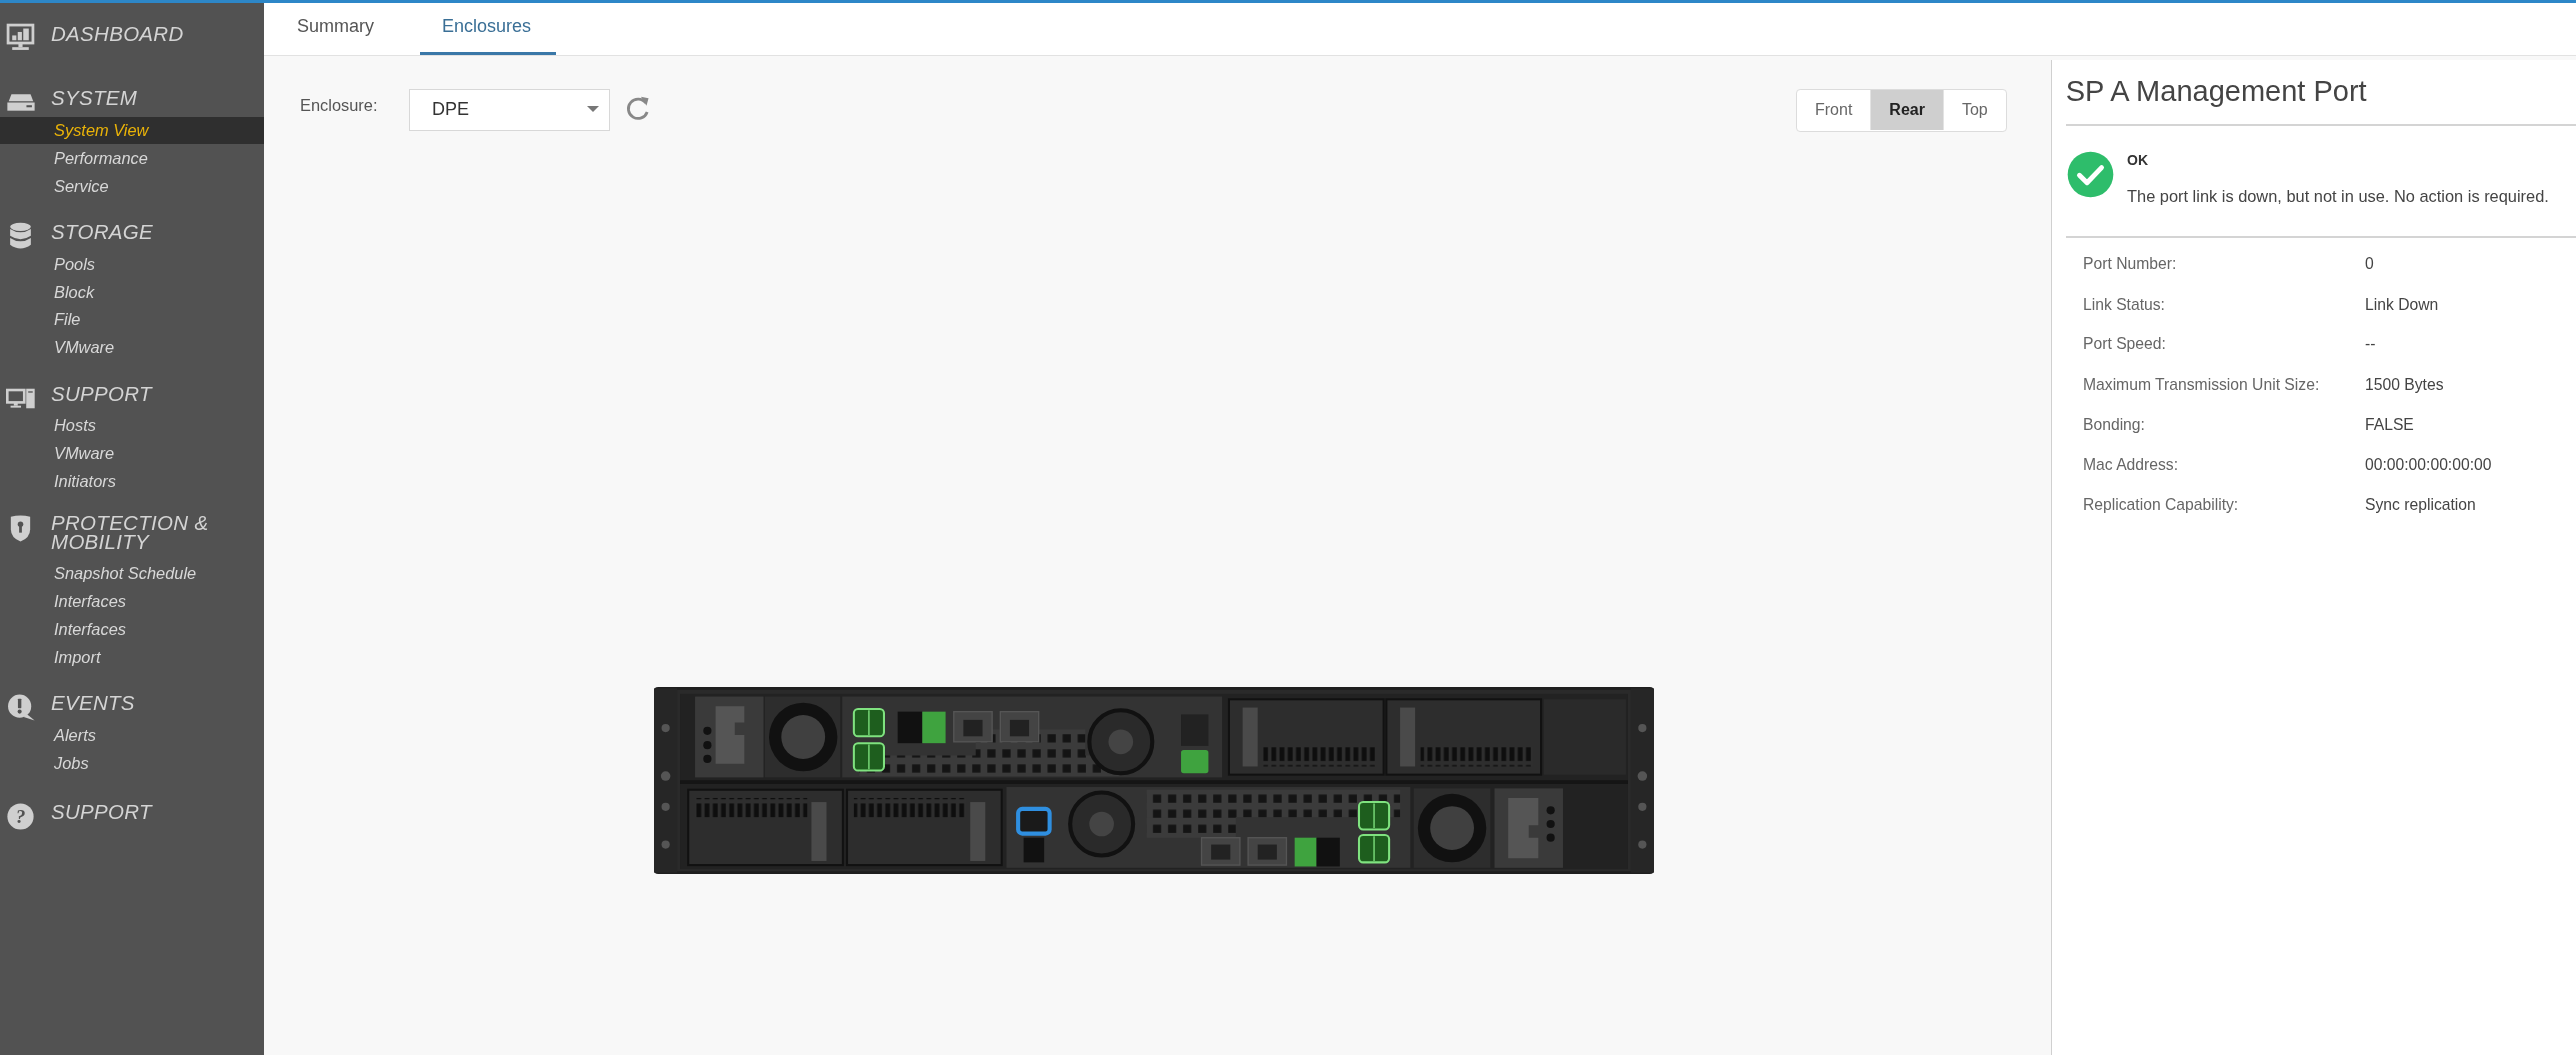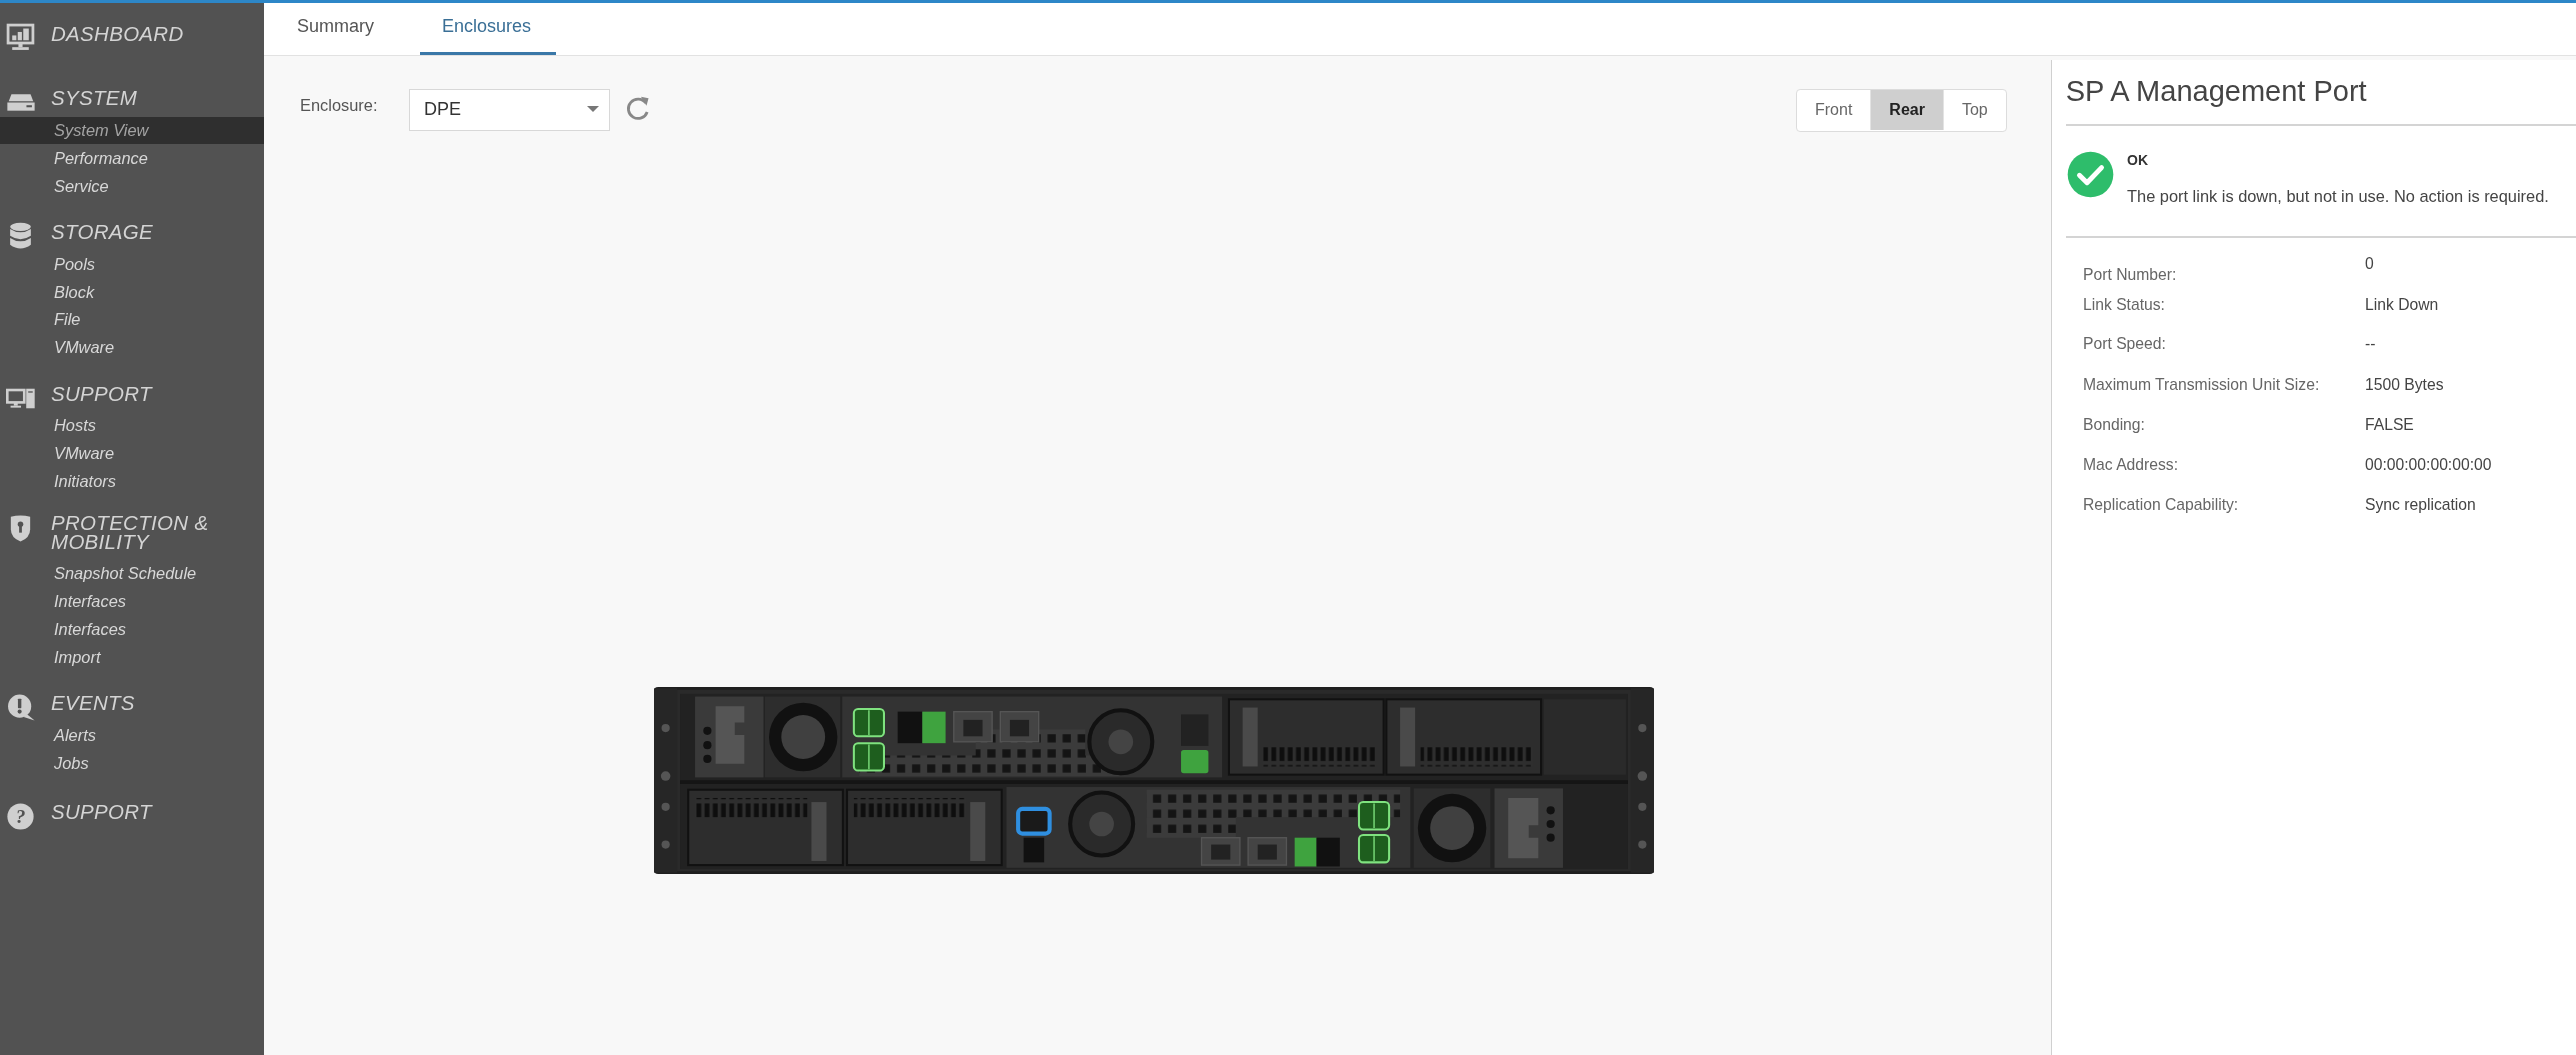--- a/index.html
+++ b/index.html
@@ -6,31 +6,31 @@
   html, body { width: 2576px; height: 1056px; overflow: hidden; background: #f8f8f8; font-family: "Liberation Sans", sans-serif; }
   .topline { position: absolute; left: 0; top: 0; width: 2576px; height: 3.4px; background: #2d87c8; z-index: 5; }
 
   
   .sidebar { position: absolute; left: 0; top: 0; width: 264px; height: 1056px; background: #525252; color: #d8d8d8; font-style: italic; }
   .nav-section { position: absolute; left: 0; width: 264px; }
   .nav-head { display: flex; align-items: flex-start; height: 34px; }
   .nav-head .ico { position: absolute; left: 5.5px; width: 30px; height: 30px; display: flex; align-items: center; justify-content: center; }
   .nav-head .lbl { position: absolute; left: 51px; font-size: 20.5px; color: #d4d4d4; letter-spacing: 0.3px; line-height: 22px; }
   .nav-item { position: absolute; left: 0; width: 264px; height: 27px; font-size: 16.4px; line-height: 27px; padding-left: 54px; color: #d8d8d8; cursor: pointer; }
-  .nav-item.active { background: #2f2f2f; color: #a3a3a3; }
+  .nav-item.active { background: #2f2f2f; color: #eab308; }
 
   
   .tabbar { position: absolute; left: 264px; top: 1px; width: 2312px; height: 55px; background: #ffffff; border-bottom: 1.4px solid #e2e2e2; }
   .tab { position: absolute; top: 15px; font-size: 18px; color: #555; cursor: pointer; }
   .tab.active { color: #3a6f96; }
   .tab-underline { position: absolute; left: 156px; top: 51px; width: 136px; height: 2.7px; background: #3a78a8; }
 
   .main { position: absolute; left: 264px; top: 60px; width: 1788px; height: 996px; background: #f8f8f8; }
   .encl-label { position: absolute; left: 36px; top: 36px; font-size: 16.4px; color: #555; }
-  .encl-select { position: absolute; left: 145px; top: 29px; width: 201px; height: 42px; background: #fff; border: 1.4px solid #d8d8d8; font-size: 18px; line-height: 39px; padding-left: 14px; color: #333; cursor: pointer; }
+  .encl-select { position: absolute; left: 145px; top: 29px; width: 201px; height: 42px; background: #fff; border: 1.4px solid #d8d8d8; font-size: 18px; line-height: 39px; padding-left: 22px; color: #333; cursor: pointer; }
   .encl-select .caret { position: absolute; right: 9.6px; top: 16.4px; width: 0; height: 0; border-left: 6.2px solid transparent; border-right: 6.2px solid transparent; border-top: 6.8px solid #777; }
   .refresh { position: absolute; left: 359px; top: 34px; width: 29px; height: 29px; cursor: pointer; }
 
   .viewgroup { position: absolute; left: 1532px; top: 29px; height: 43px; display: flex; border: 1.4px solid #dcdcdc; border-radius: 4.1px; overflow: hidden; background: #fff; }
   .viewbtn { height: 40px; line-height: 40px; font-size: 16px; color: #666; padding: 0 18px; cursor: pointer; border-right: 1.4px solid #e3e3e3; }
   .viewbtn:last-child { border-right: none; }
   .viewbtn.active { background: #cfcfcf; color: #222; font-weight: bold; }
 
   .enclosure { position: absolute; left: 390px; top: 627px; width: 1000px; height: 187px; }
 
@@ -320,21 +320,21 @@
   <span class="ok-icon">
     <svg width="47" height="47" viewBox="0 0 68 68">
       <circle cx="34" cy="34" r="33" fill="#2ebd6b"></circle>
       <path d="M18 35 L29 46 L50 24" fill="none" stroke="#fff" stroke-width="7" stroke-linecap="round" stroke-linejoin="round"></path>
     </svg>
   </span>
   <div class="ok-title">OK</div>
   <div class="ok-desc">The port link is down, but not in use. No action is required.</div>
   <div class="sep" style="top:176px"></div>
 
-  <div class="prop-label" style="top:206px">Port Number:</div>
+  <div class="prop-label" style="top:195px">Port Number:</div>
   <div class="prop-value" style="top:195px">0</div>
 
   <div class="prop-label" style="top:236px">Link Status:</div>
   <div class="prop-value" style="top:236px">Link Down</div>
 
   <div class="prop-label" style="top:275px">Port Speed:</div>
   <div class="prop-value" style="top:275px">--</div>
 
   <div class="prop-label" style="top:316px">Maximum Transmission Unit Size:</div>
   <div class="prop-value" style="top:316px">1500 Bytes</div>

